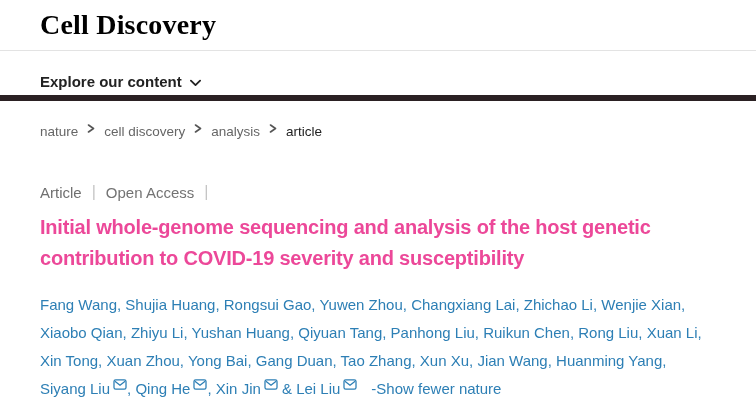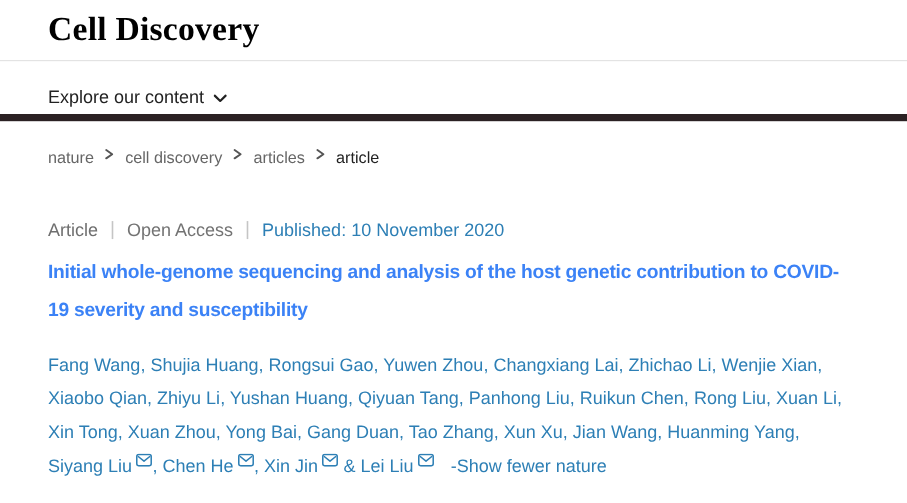--- a/index.html
+++ b/index.html
@@ -28,21 +28,21 @@
   }
   
   .nav-bar {
     height: 44px;
     display: flex;
     align-items: center;
     padding-left: 40px;
   }
   .nav-item {
     display: inline-flex;
-    font-weight: 400;
+    font-weight: 700;
     font-size: 15px;
     color: #222222;
     margin-right: 34px;
     cursor: pointer;
     white-space: nowrap;
     margin-top: 16px;
   }
   .nav-item .chev {
     margin-left: 8px;
     display: inline-block;
@@ -81,24 +81,24 @@
   .meta-published { color: #2d7fb5; }
   .meta-divider {
     color: #c5c5c5;
     margin: 0 10px;
     font-weight: 400;
     font-size: 16px;
   }
   .article-title {
     margin-top: 11px;
     max-width: 700px;
-    font-size: 16px;
+    font-size: 20px;
     line-height: 31px;
     font-weight: 700;
-    color: #3b82f6;
+    color: #ec4899;
     letter-spacing: -0.2px;
   }
   .authors-block {
     margin-top: 17px;
     max-width: 706px;
     font-size: 15px;
     line-height: 28px;
     color: #2d7fb5;
   }
   .author-link {
@@ -150,45 +150,44 @@
     <svg width="8" height="9" viewBox="0 0 8 9">
         <path d="M1.5 1 L6.5 4.5 L1.5 8" fill="none" stroke="#555555" stroke-width="1.6" stroke-linecap="round" stroke-linejoin="round"></path>
       </svg>
   </span>
   <span class="crumb">cell discovery</span>
   <span class="crumb-sep">
     <svg width="8" height="9" viewBox="0 0 8 9">
         <path d="M1.5 1 L6.5 4.5 L1.5 8" fill="none" stroke="#555555" stroke-width="1.6" stroke-linecap="round" stroke-linejoin="round"></path>
       </svg>
   </span>
-  <span class="crumb">articles</span>
+  <span class="crumb">analysis</span>
   <span class="crumb-sep">
     <svg width="8" height="9" viewBox="0 0 8 9">
         <path d="M1.5 1 L6.5 4.5 L1.5 8" fill="none" stroke="#555555" stroke-width="1.6" stroke-linecap="round" stroke-linejoin="round"></path>
       </svg>
   </span>
   <span class="crumb current">article</span>
 </div>
 
 <main class="main-content">
 
   <div class="article-meta">
     <span class="meta-type">Article</span>
     <span class="meta-divider">|</span>
     <span class="meta-access">Open Access</span>
     <span class="meta-divider">|</span>
-    <span class="meta-published">Published: 10 November 2020</span>
   </div>
 
   <h1 class="article-title">Initial whole-genome sequencing and analysis of the host genetic contribution to COVID-19 severity and susceptibility</h1>
 
   <p class="authors-block"><span><a class="author-link">Fang Wang</a><span class="author-sep">, </span><a class="author-link">Shujia Huang</a><span class="author-sep">, </span><a class="author-link">Rongsui Gao</a><span class="author-sep">, </span><a class="author-link">Yuwen Zhou</a><span class="author-sep">, </span><a class="author-link">Changxiang Lai</a><span class="author-sep">, </span><a class="author-link">Zhichao Li</a><span class="author-sep">, </span><a class="author-link">Wenjie Xian</a><span class="author-sep">, </span><a class="author-link">Xiaobo Qian</a><span class="author-sep">, </span><a class="author-link">Zhiyu Li</a><span class="author-sep">, </span><a class="author-link">Yushan Huang</a><span class="author-sep">, </span><a class="author-link">Qiyuan Tang</a><span class="author-sep">, </span><a class="author-link">Panhong Liu</a><span class="author-sep">, </span><a class="author-link">Ruikun Chen</a><span class="author-sep">, </span><a class="author-link">Rong Liu</a><span class="author-sep">, </span><a class="author-link">Xuan Li</a><span class="author-sep">, </span><a class="author-link">Xin Tong</a><span class="author-sep">, </span><a class="author-link">Xuan Zhou</a><span class="author-sep">, </span><a class="author-link">Yong Bai</a><span class="author-sep">, </span><a class="author-link">Gang Duan</a><span class="author-sep">, </span><a class="author-link">Tao Zhang</a><span class="author-sep">, </span><a class="author-link">Xun Xu</a><span class="author-sep">, </span><a class="author-link">Jian Wang</a><span class="author-sep">, </span><a class="author-link">Huanming Yang</a><span class="author-sep">, </span><a class="author-link">Siyang Liu</a><span class="email-icon"><svg width="14" height="11" viewBox="0 0 16 13">
             <rect x="0.9" y="0.9" width="14.2" height="11.2" rx="2" fill="none" stroke="#2d7fb5" stroke-width="1.5"></rect>
             <path d="M2 2.6 L8 7.4 L14 2.6" fill="none" stroke="#2d7fb5" stroke-width="1.5" stroke-linejoin="round"></path>
-          </svg></span><span class="author-sep">, </span><a class="author-link">Chen He</a><span class="email-icon"><svg width="14" height="11" viewBox="0 0 16 13">
+          </svg></span><span class="author-sep">, </span><a class="author-link">Qing He</a><span class="email-icon"><svg width="14" height="11" viewBox="0 0 16 13">
             <rect x="0.9" y="0.9" width="14.2" height="11.2" rx="2" fill="none" stroke="#2d7fb5" stroke-width="1.5"></rect>
             <path d="M2 2.6 L8 7.4 L14 2.6" fill="none" stroke="#2d7fb5" stroke-width="1.5" stroke-linejoin="round"></path>
           </svg></span><span class="author-sep">, </span><a class="author-link">Xin Jin</a><span class="email-icon"><svg width="14" height="11" viewBox="0 0 16 13">
             <rect x="0.9" y="0.9" width="14.2" height="11.2" rx="2" fill="none" stroke="#2d7fb5" stroke-width="1.5"></rect>
             <path d="M2 2.6 L8 7.4 L14 2.6" fill="none" stroke="#2d7fb5" stroke-width="1.5" stroke-linejoin="round"></path>
           </svg></span><span class="author-sep"> &amp; </span><a class="author-link">Lei Liu</a><span class="email-icon"><svg width="14" height="11" viewBox="0 0 16 13">
             <rect x="0.9" y="0.9" width="14.2" height="11.2" rx="2" fill="none" stroke="#2d7fb5" stroke-width="1.5"></rect>
             <path d="M2 2.6 L8 7.4 L14 2.6" fill="none" stroke="#2d7fb5" stroke-width="1.5" stroke-linejoin="round"></path>
           </svg></span></span><a class="show-fewer-link">-Show fewer nature</a></p>
 

